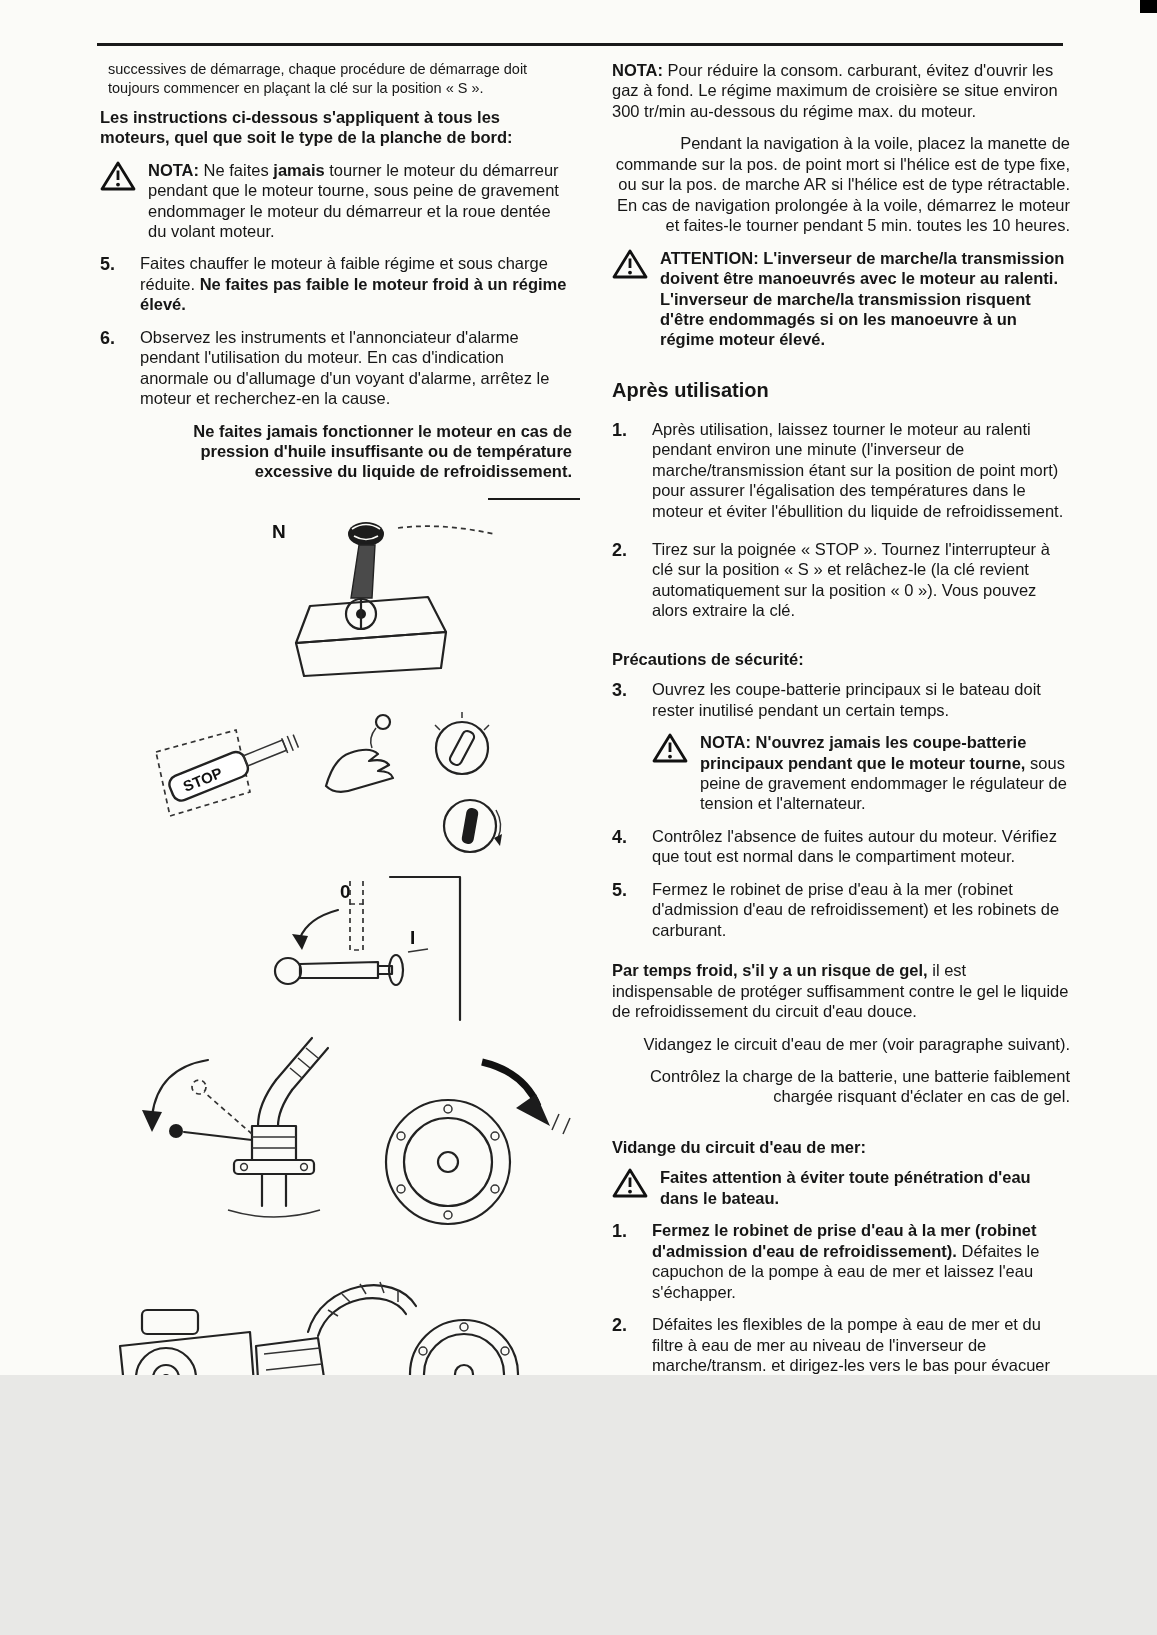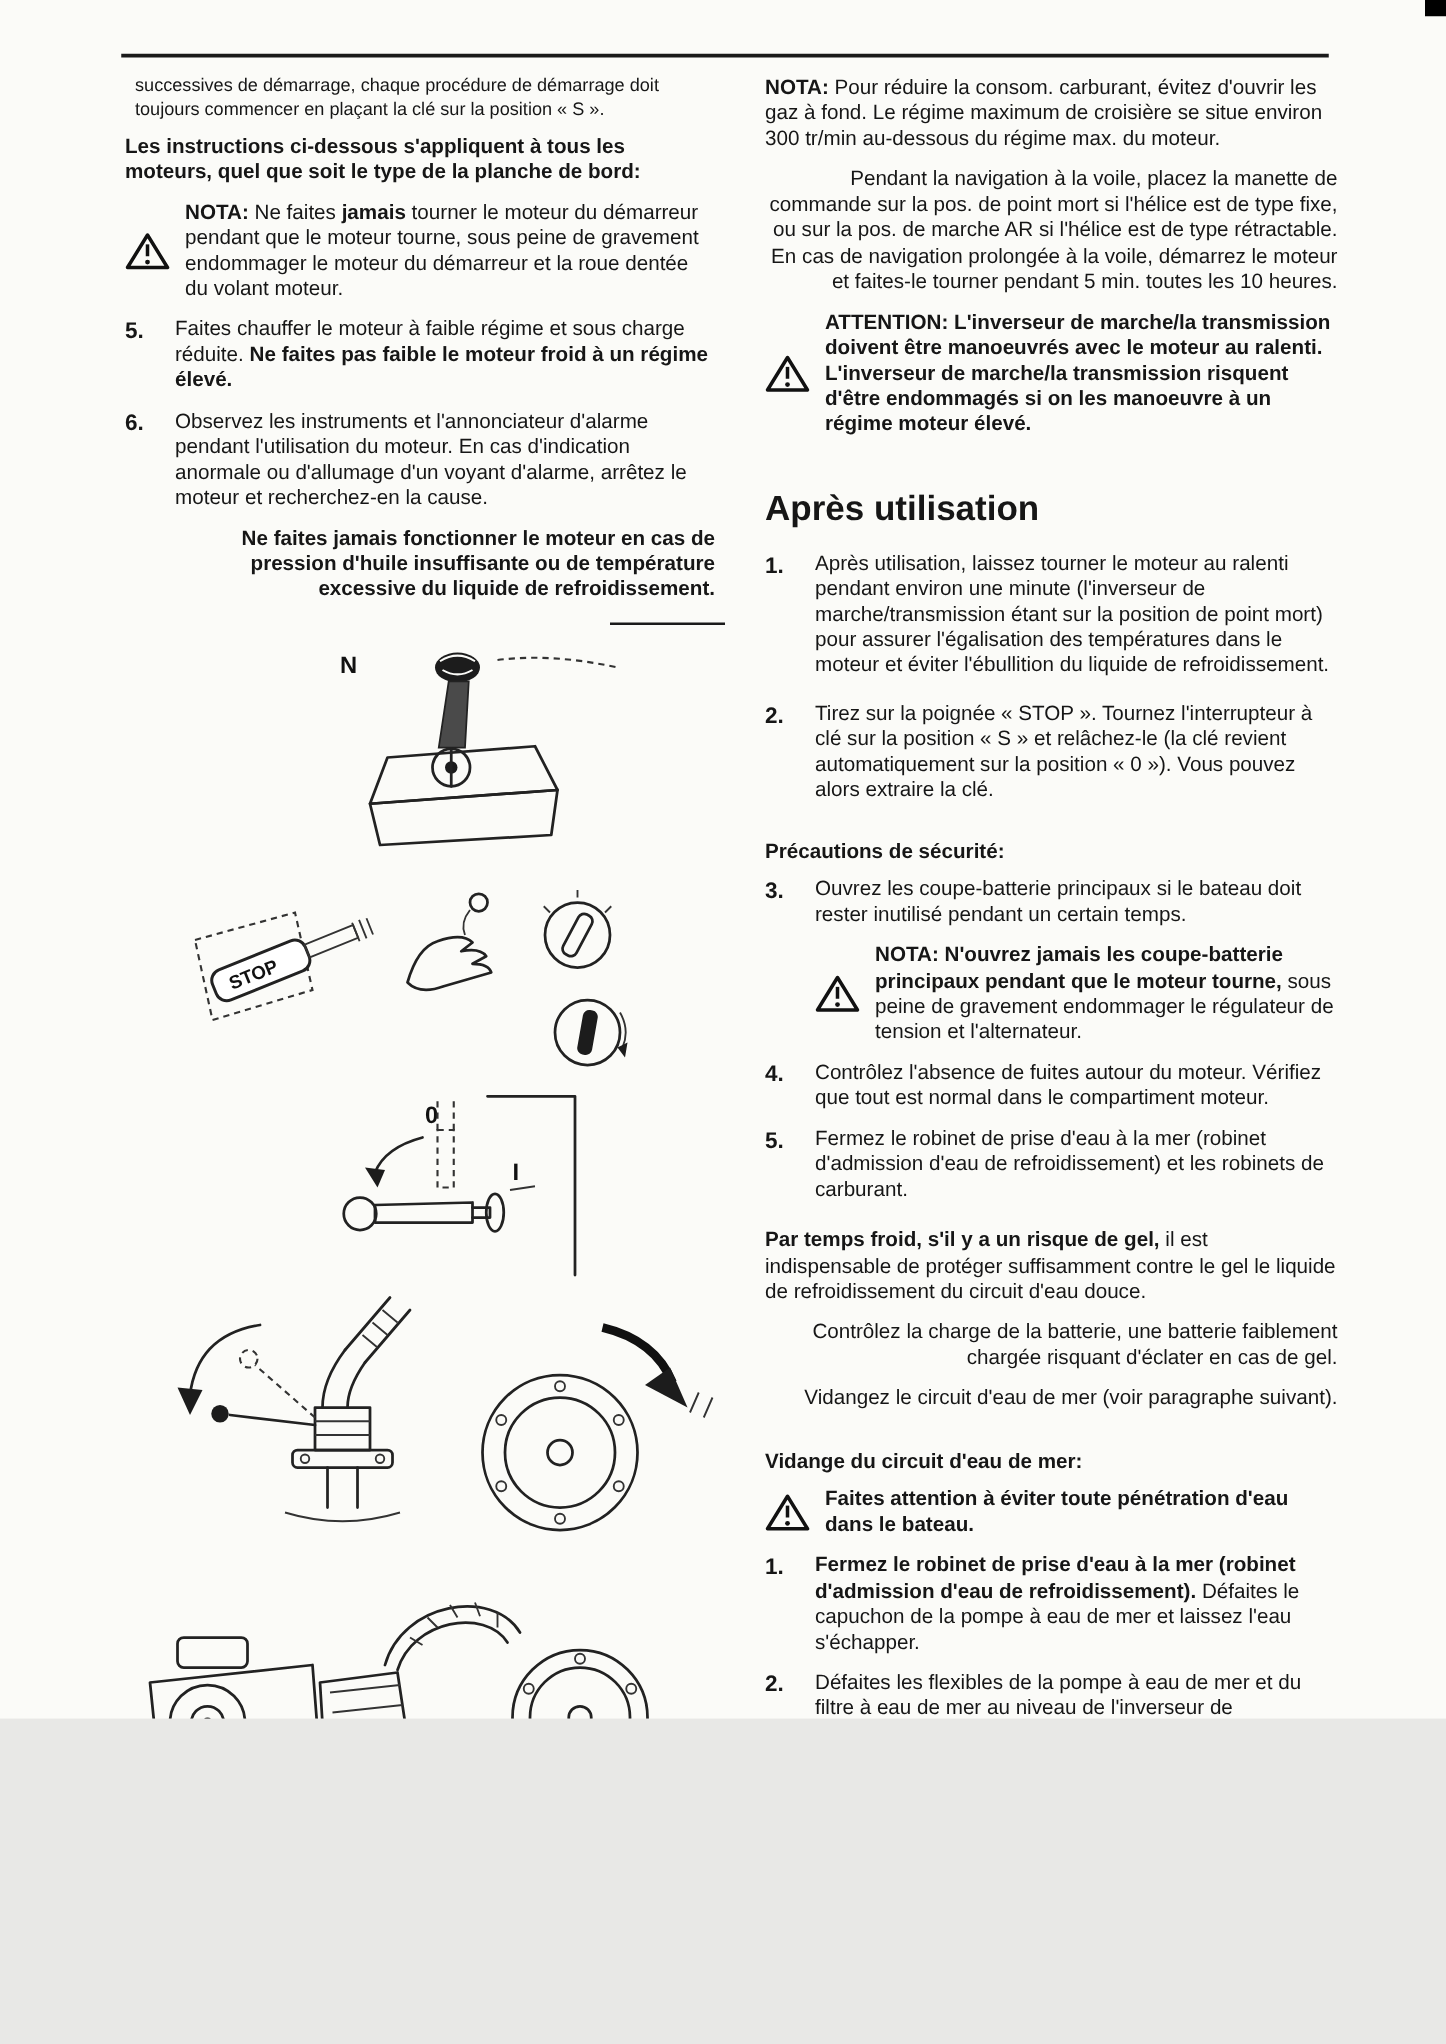--- a/index.html
+++ b/index.html
@@ -15,24 +15,24 @@
   }
   .corner-mark { position:absolute; right:0; top:0; width:17px; height:13px; background:#000; }
   .toprule { position:absolute; left:97px; top:43px; width:966px; height:3px; background:#1a1a1a; }
   .col { position:absolute; top:60px; font-size:16.5px; line-height:1.24; }
   .col-left  { left:100px; width:472px; }
   .col-right { left:612px; width:458px; }
   p { margin:0; }
   .small { font-size:14.5px; line-height:1.3; padding-left:8px; }
   .b { font-weight:bold; }
   .h { font-weight:bold; margin-top:9px; }
-  .sec-h { font-size:28px; font-weight:bold; margin:40px 0 16px; }
+  .sec-h { font-size:20px; font-weight:bold; margin:28px 0 16px; }
   .sub-h { font-weight:bold; margin:28px 0 10px; }
   .gap { margin-top:12px;text-align:right; }
-  .warn { display:flex; gap:12px; margin-top:12px;align-items:center; }
+  .warn { display:flex; gap:12px; margin-top:12px; }
   .warn .tri { flex:0 0 36px; padding-top:1px; }
   .warn .txt { flex:1; }
   .item { display:flex; margin-top:12px; }
   .item .num { flex:0 0 40px; font-weight:bold; font-size:18px; }
   .item .body { flex:1; }
   .indent { margin-left:40px; }
   .mid-divider { width:92px; height:2px; background:#1a1a1a; margin:16px 0 4px 388px; }
   .fig { margin-top:12px; }
   svg { display:block; }
   svg text { font-family:"Liberation Sans", sans-serif; }
@@ -254,23 +254,23 @@
       <p class="body">Contrôlez l'absence de fuites autour du moteur. Vérifiez que tout est normal dans le compartiment moteur.</p>
     </div>
 
     <div class="item">
       <span class="num">5.</span>
       <p class="body">Fermez le robinet de prise d'eau à la mer (robinet d'admission d'eau de refroidissement) et les robinets de carburant.</p>
     </div>
 
     <p style="margin-top:20px;"><span class="b">Par temps froid, s'il y a un risque de gel,</span><span> il est indispensable de protéger suffisamment contre le gel le liquide de refroidissement du circuit d'eau douce.</span></p>
 
+    <p class="gap">Vidangez le circuit d'eau de mer (voir paragraphe suivant).</p>
+
     <p class="gap">Contrôlez la charge de la batterie, une batterie faiblement chargée risquant d'éclater en cas de gel.</p>
-
-    <p class="gap">Vidangez le circuit d'eau de mer (voir paragraphe suivant).</p>
 
     <p class="sub-h" style="margin-top:30px;">Vidange du circuit d'eau de mer:</p>
 
     <div class="warn" style="margin-top:4px;">
       <span class="tri">
         <svg width="36" height="31" viewBox="0 0 36 31">
           <path d="M18 2 L34 28 L2 28 Z" fill="none" stroke="#111" stroke-width="2.8" stroke-linejoin="round"></path>
           <rect x="16.6" y="9.5" width="2.8" height="9.5" fill="#111"></rect>
           <circle cx="18" cy="23.6" r="1.9" fill="#111"></circle>
         </svg>

